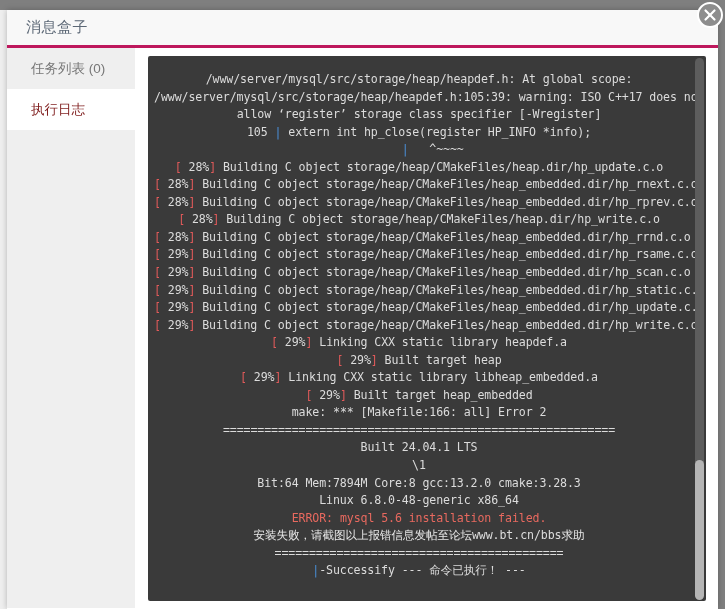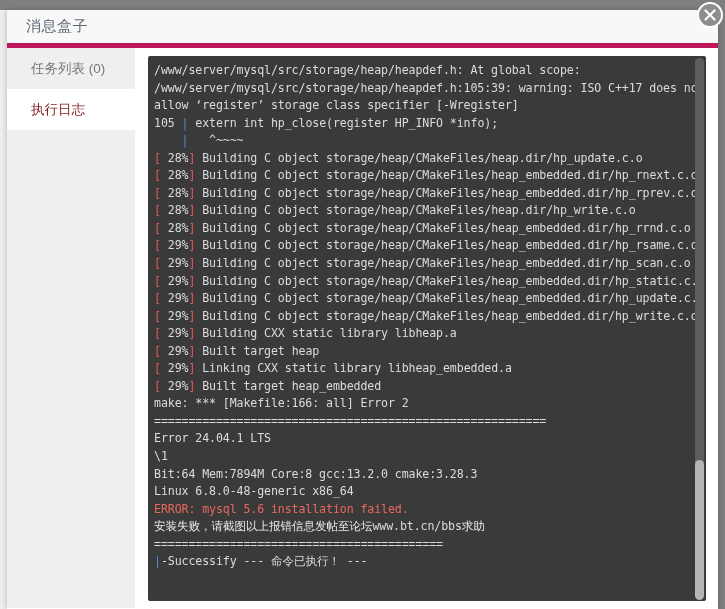--- a/index.html
+++ b/index.html
@@ -40,21 +40,21 @@
     width: 711px;
     height: 599px;
     background: #ffffff;
     box-shadow: 0 0 6px rgba(0,0,0,0.25);
     overflow: hidden;
   }
 
   .modal-header {
     height: 38px;
     background: #f8f8f8;
-    border-bottom: 5px solid #be185d;
+    border-bottom: 3px solid #be185d;
     display: flex;
     align-items: center;
     padding-left: 19px;
     box-sizing: border-box;
   }
   .modal-title {
     font-size: 15px;
     color: #5b6775;
     letter-spacing: 0.5px;
   }
@@ -121,23 +121,24 @@
     height: 100%;
     background: #3a3a3a;
     border-radius: 2px;
     box-sizing: border-box;
     overflow: hidden;
   }
 
   .term-inner {
     position: absolute;
     left: 0; top: 0; right: 0; bottom: 0;
-    padding: 6px 22px 4px 6px;
-    box-sizing: border-box;
-    overflow: hidden;
+    padding: 15px 22px 4px 6px;
+    box-sizing: border-box;
+    overflow: hidden;
+    text-align: center;
   }
 
   .log-line {
     font-family: "DejaVu Sans Mono", "Liberation Mono", monospace;
     font-size: 11.6px;
     line-height: 17.55px;
     color: #dcdcdc;
     white-space: pre;
     letter-spacing: -0.1px;
   }
@@ -204,27 +205,27 @@
               <div class="log-line"><span class="tok-red">[</span><span class="tok-white"> 28%</span><span class="tok-red">]</span><span class="tok-white"> Building C object storage/heap/CMakeFiles/heap.dir/hp_update.c.o</span></div>
               <div class="log-line"><span class="tok-red">[</span><span class="tok-white"> 28%</span><span class="tok-red">]</span><span class="tok-white"> Building C object storage/heap/CMakeFiles/heap_embedded.dir/hp_rnext.c.o</span></div>
               <div class="log-line"><span class="tok-red">[</span><span class="tok-white"> 28%</span><span class="tok-red">]</span><span class="tok-white"> Building C object storage/heap/CMakeFiles/heap_embedded.dir/hp_rprev.c.o</span></div>
               <div class="log-line"><span class="tok-red">[</span><span class="tok-white"> 28%</span><span class="tok-red">]</span><span class="tok-white"> Building C object storage/heap/CMakeFiles/heap.dir/hp_write.c.o</span></div>
               <div class="log-line"><span class="tok-red">[</span><span class="tok-white"> 28%</span><span class="tok-red">]</span><span class="tok-white"> Building C object storage/heap/CMakeFiles/heap_embedded.dir/hp_rrnd.c.o</span></div>
               <div class="log-line"><span class="tok-red">[</span><span class="tok-white"> 29%</span><span class="tok-red">]</span><span class="tok-white"> Building C object storage/heap/CMakeFiles/heap_embedded.dir/hp_rsame.c.o</span></div>
               <div class="log-line"><span class="tok-red">[</span><span class="tok-white"> 29%</span><span class="tok-red">]</span><span class="tok-white"> Building C object storage/heap/CMakeFiles/heap_embedded.dir/hp_scan.c.o</span></div>
               <div class="log-line"><span class="tok-red">[</span><span class="tok-white"> 29%</span><span class="tok-red">]</span><span class="tok-white"> Building C object storage/heap/CMakeFiles/heap_embedded.dir/hp_static.c.o</span></div>
               <div class="log-line"><span class="tok-red">[</span><span class="tok-white"> 29%</span><span class="tok-red">]</span><span class="tok-white"> Building C object storage/heap/CMakeFiles/heap_embedded.dir/hp_update.c.o</span></div>
               <div class="log-line"><span class="tok-red">[</span><span class="tok-white"> 29%</span><span class="tok-red">]</span><span class="tok-white"> Building C object storage/heap/CMakeFiles/heap_embedded.dir/hp_write.c.o</span></div>
-              <div class="log-line"><span class="tok-red">[</span><span class="tok-white"> 29%</span><span class="tok-red">]</span><span class="tok-white"> Building CXX static library libheap.a</span></div>
+              <div class="log-line"><span class="tok-red">[</span><span class="tok-white"> 29%</span><span class="tok-red">]</span><span class="tok-white"> Linking CXX static library heapdef.a</span></div>
               <div class="log-line"><span class="tok-red">[</span><span class="tok-white"> 29%</span><span class="tok-red">]</span><span class="tok-white"> Built target heap</span></div>
               <div class="log-line"><span class="tok-red">[</span><span class="tok-white"> 29%</span><span class="tok-red">]</span><span class="tok-white"> Linking CXX static library libheap_embedded.a</span></div>
               <div class="log-line"><span class="tok-red">[</span><span class="tok-white"> 29%</span><span class="tok-red">]</span><span class="tok-white"> Built target heap_embedded</span></div>
               <div class="log-line"><span class="tok-white">make: *** [Makefile:166: all] Error 2</span></div>
               <div class="log-line"><span class="tok-white">=========================================================</span></div>
-              <div class="log-line"><span class="tok-white">Error 24.04.1 LTS</span></div>
+              <div class="log-line"><span class="tok-white">Built 24.04.1 LTS</span></div>
               <div class="log-line"><span class="tok-white">\1</span></div>
               <div class="log-line"><span class="tok-white">Bit:64 Mem:7894M Core:8 gcc:13.2.0 cmake:3.28.3</span></div>
               <div class="log-line"><span class="tok-white">Linux 6.8.0-48-generic x86_64</span></div>
               <div class="log-line"><span class="tok-error">ERROR: mysql 5.6 installation failed.</span></div>
               <div class="log-line"><span class="tok-cn">安装失败，请截图以上报错信息发帖至论坛</span><span class="tok-white">www.bt.cn/bbs</span><span class="tok-cn">求助</span></div>
               <div class="log-line"><span class="tok-white">==========================================</span></div>
               <div class="log-line"><span class="tok-blue">|</span><span class="tok-white">-Successify --- 命令已执行！ ---</span></div>
             </div>
           <div class="term-scroll-track"></div>
           <div class="term-scroll-thumb"></div>

